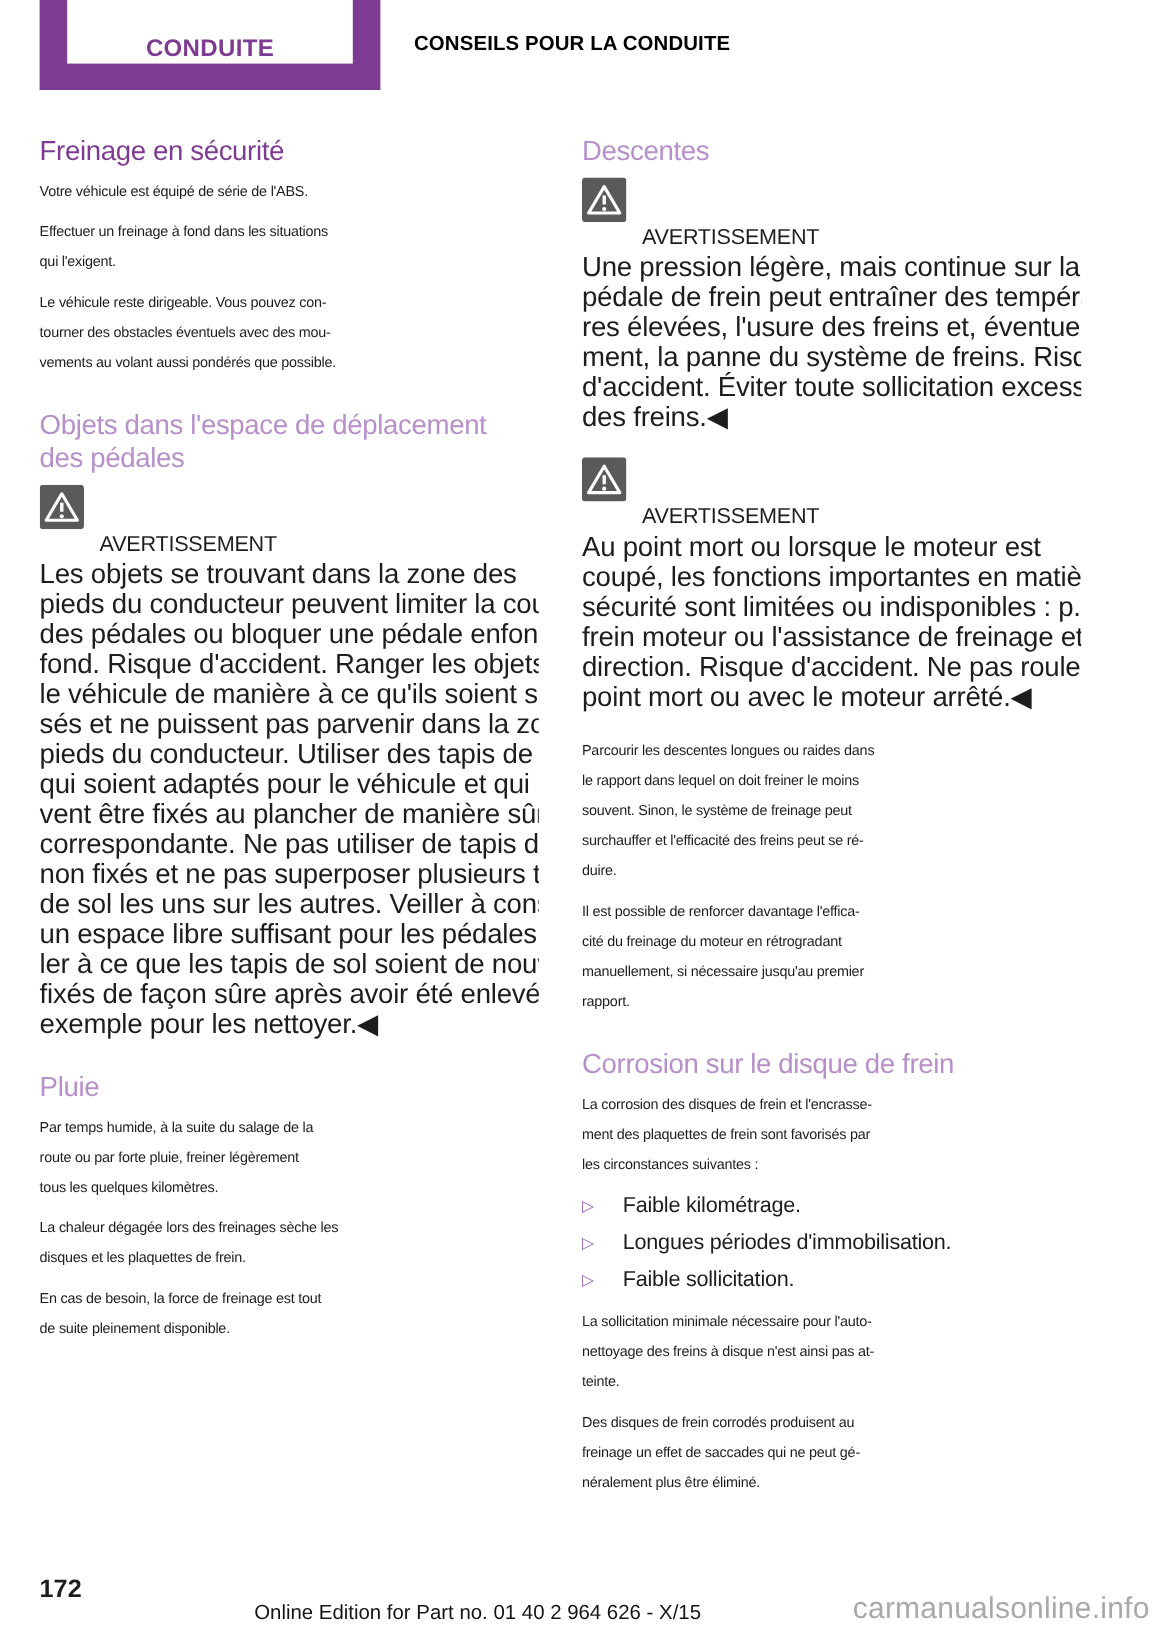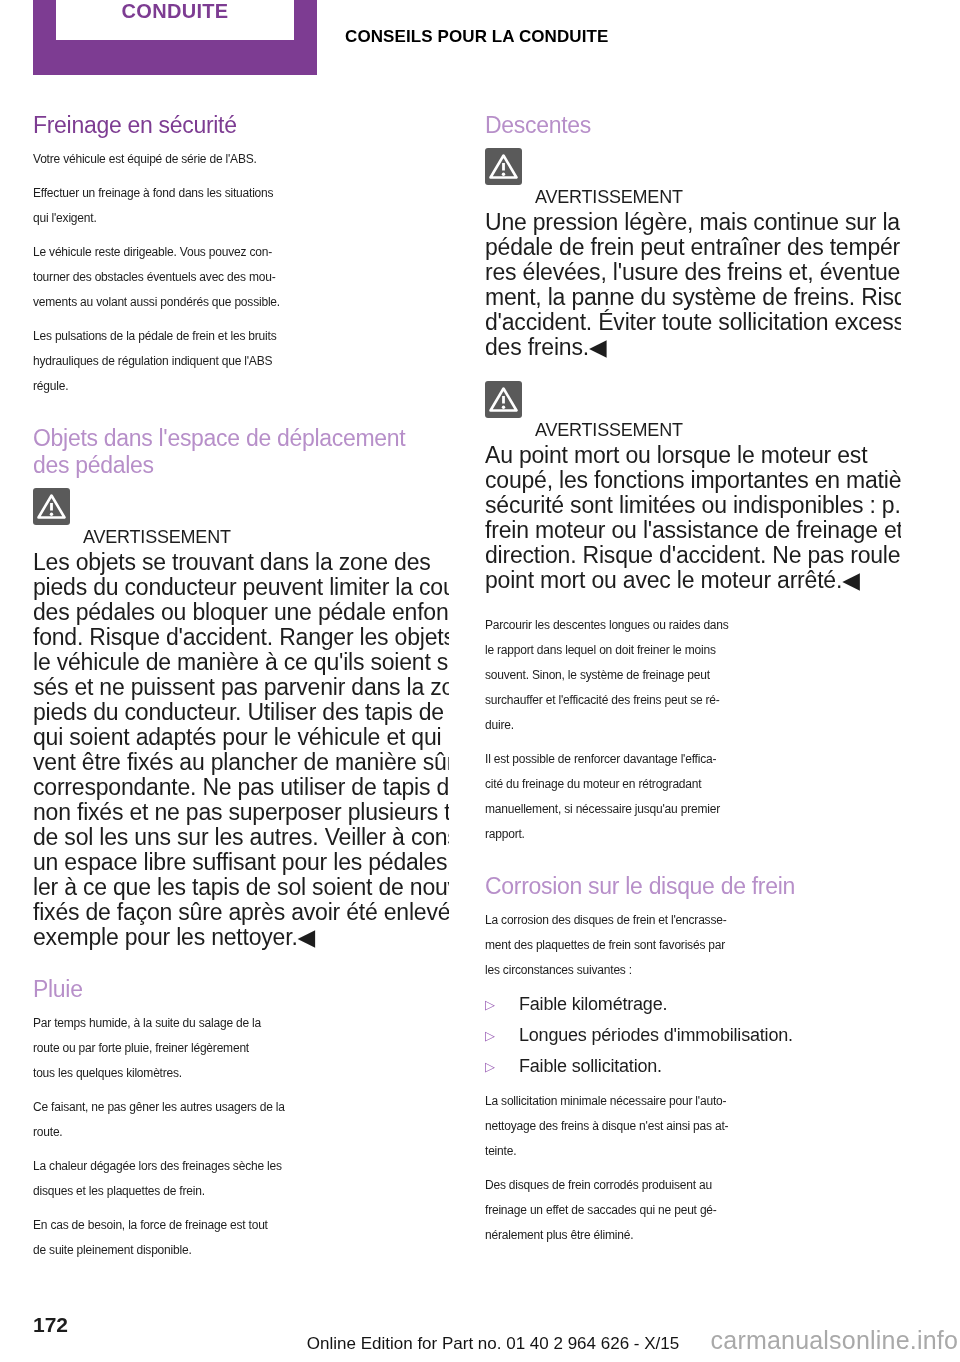--- a/index.html
+++ b/index.html
@@ -15,23 +15,23 @@
   .page { position: absolute; inset: 0; }
 
   
   .tab {
     position: absolute; left: 33px; top: 0;
     width: 284px; height: 75px;
     background: var(--accent-dark, #7d3c92);
   }
   .tab-inner {
     position: absolute; left: 23px; top: 0;
-    width: 238px; height: 40px;
+    width: 238px; height: 53px;
     background: #ffffff;
-    display: flex; align-items: flex-start; justify-content: center;
+    display: flex; align-items: flex-end; justify-content: center;
   }
   .tab-label {
     color: var(--accent-dark, #7d3c92);
     font-weight: bold; font-size: 20px; letter-spacing: 0.3px;
   }
   .crumb {
     position: absolute; left: 345px; top: 27px;
     font-weight: bold; font-size: 17px; color: #000000;
     letter-spacing: 0.1px;
   }
@@ -81,21 +81,21 @@
   }
   .bullet-text { font-size: 18px; line-height: 25px; letter-spacing: -0.2px; white-space: pre; }
   .bullet-list { margin: 2px 0 10px 0; }
 
   
   .page-number {
     position: absolute; left: 33px; top: 1313px;
     font-weight: bold; font-size: 21px;
   }
   .edition {
-    position: absolute; left: 0; top: 1334px; width: 960px;
+    position: absolute; left: 0; top: 1334px; width: 770px;
     text-align: center; padding-left: 26px;
     font-size: 17px; color: #141414;
   }
   .watermark {
     position: absolute; right: 2px; top: 1326px;
     font-size: 25px; color: var(--watermark, #a9a9a9);
     letter-spacing: 0.2px;
   }
 </style>
 </head>
@@ -112,23 +112,20 @@
 
   <div class="col col-left">
 
     <div class="h h-dark h-first">Freinage en sécurité</div>
     <div class="para">Votre véhicule est équipé de série de l'ABS.</div>
     <div class="para">Effectuer un freinage à fond dans les situations
 qui l'exigent.</div>
     <div class="para">Le véhicule reste dirigeable. Vous pouvez con-
 tourner des obstacles éventuels avec des mou-
 vements au volant aussi pondérés que possible.</div>
-    <div class="para">Les pulsations de la pédale de frein et les bruits
-hydrauliques de régulation indiquent que l'ABS
-régule.</div>
 
     <div class="h h-light">Objets dans l'espace de déplacement
 des pédales</div>
     <div class="warning">
       <svg class="warning-icon" viewBox="0 0 37 37" xmlns="http://www.w3.org/2000/svg">
         <rect width="37" height="37" rx="3" style="fill: var(--icon-bg, #5a5a5a);"></rect>
         <path d="M18.5 7.5 L31.5 29.5 H5.5 Z" fill="none" stroke="#ffffff" stroke-width="2.6" stroke-linejoin="round"></path>
         <line x1="18.5" y1="15" x2="18.5" y2="22.5" stroke="#ffffff" stroke-width="2.8"></line>
         <circle cx="18.5" cy="26.2" r="1.7" fill="#ffffff"></circle>
       </svg>
@@ -148,22 +145,20 @@
 un espace libre suffisant pour les pédales. Veil-
 ler à ce que les tapis de sol soient de nouveau
 fixés de façon sûre après avoir été enlevés, par
 exemple pour les nettoyer.◀</div>
     </div>
 
     <div class="h h-light">Pluie</div>
     <div class="para">Par temps humide, à la suite du salage de la
 route ou par forte pluie, freiner légèrement
 tous les quelques kilomètres.</div>
-    <div class="para">Ce faisant, ne pas gêner les autres usagers de la
-route.</div>
     <div class="para">La chaleur dégagée lors des freinages sèche les
 disques et les plaquettes de frein.</div>
     <div class="para">En cas de besoin, la force de freinage est tout
 de suite pleinement disponible.</div>
   </div>
 
   <div class="col col-right">
 
     <div class="h h-light h-first">Descentes</div>
 

